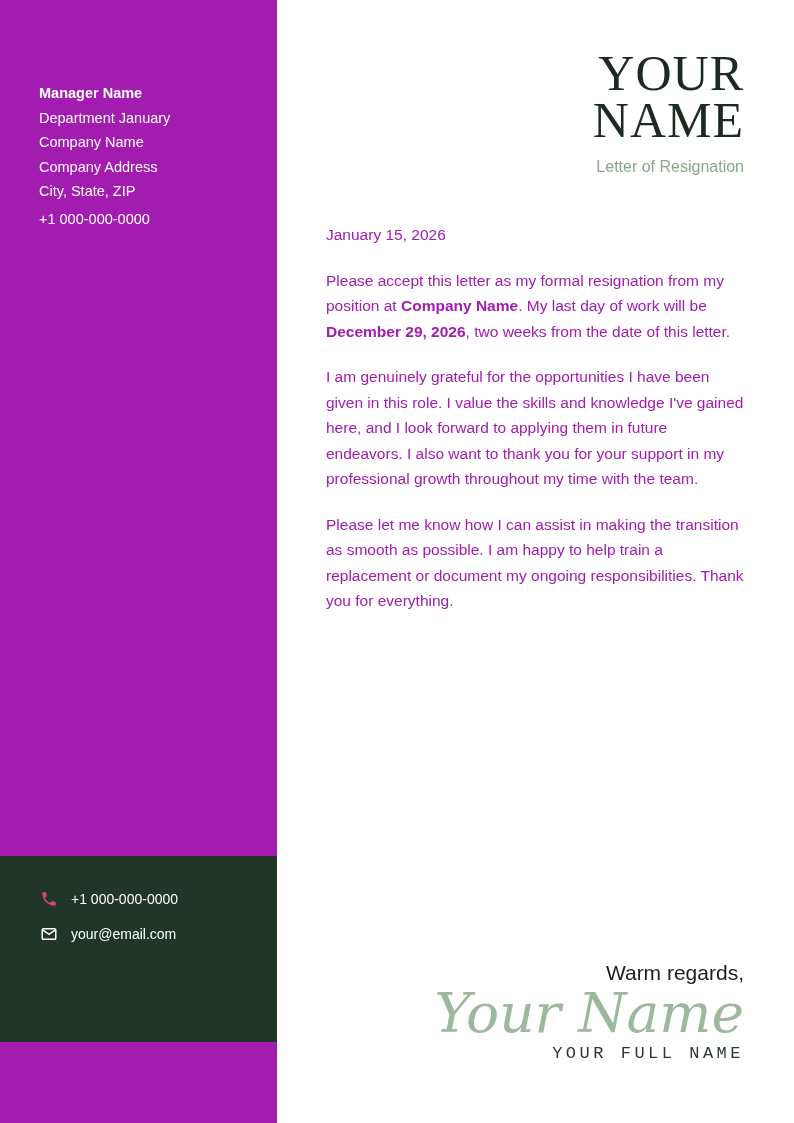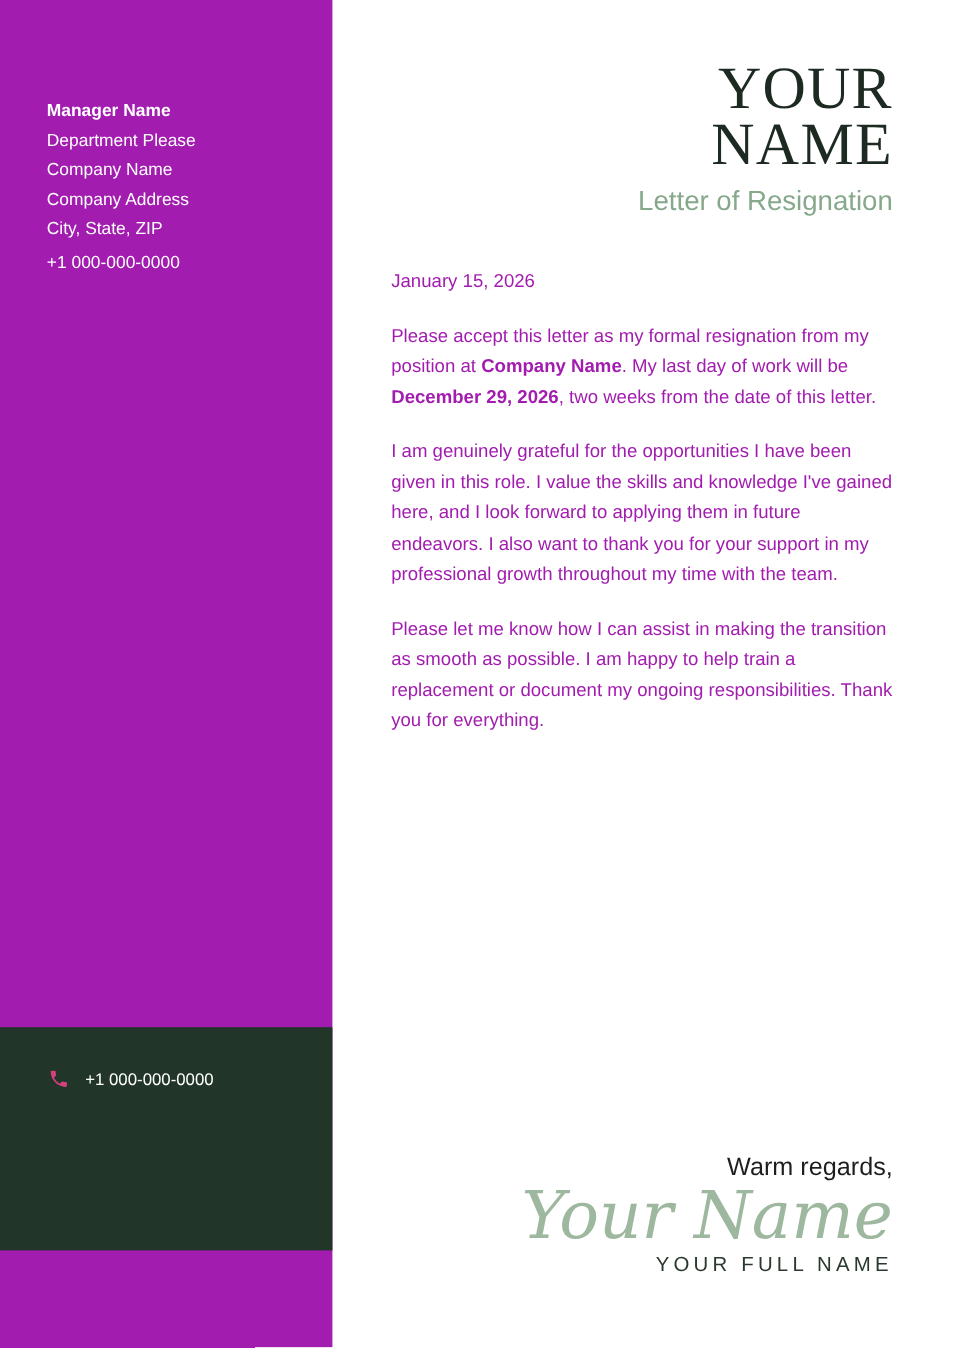--- a/index.html
+++ b/index.html
@@ -52,21 +52,21 @@
   .name {
     font-family: "Liberation Serif", serif;
     font-weight: 400;
     color: #1D2A22;
     font-size: 50px;
     line-height: 47px;
     padding-top: 50px;
     letter-spacing: 1px;
   }
   .subtitle {
-    font-size: 23px;
+    font-size: 16px;
     font-weight: 500;
     color: #86A88B;
     line-height: 30px;
     margin-top: 8px;
   }
 
   
   .letter {
     position: absolute;
     left: 326px; top: 222px;
@@ -89,55 +89,64 @@
   .script-name {
     font-family: "DejaVu Serif", serif;
     font-style: italic;
     font-weight: 400;
     font-size: 55px;
     color: #9DB89F;
     line-height: 52px;
     margin-top: 2px;
   }
   .full-name {
-    font-family: Liberation Sans, sans-serif;
+    font-family: Liberation Mono, monospace;
     font-size: 17px;
     letter-spacing: 3.5px;
     color: #2A382E;
     margin-top: 5px;
   }
 </style>
 </head>
 <body>
 
 <div class="page">
 
   <aside class="sidebar">
     <div class="recipient">
       <div class="r-name">Manager Name</div>
-      <div>Department Please</div>
+      <div>Department January</div>
       <div>Company Name</div>
       <div>Company Address</div>
       <div>City, State, ZIP</div>
       <div class="r-phone">+1 000-000-0000</div>
     </div>
 
     <div class="contact-panel">
 
       <div class="contact-row">
         <span class="ci">
           <svg viewBox="0 0 24 24">
               <path d="M6.62 10.79c1.44 2.83 3.76 5.14 6.59 6.59l2.2-2.2c.27-.27.67-.36 1.02-.24 1.12.37 2.33.57 3.57.57.55 0 1 .45 1 1V20c0 .55-.45 1-1 1-9.39 0-17-7.61-17-17 0-.55.45-1 1-1h3.5c.55 0 1 .45 1 1 0 1.25.2 2.45.57 3.57.11.35.03.74-.25 1.02l-2.2 2.2z" fill="#D6417C"></path>
             </svg>
         </span>
         <span class="contact-label">+1 000-000-0000</span>
       </div>
 
 
 
+      <div class="contact-row">
+        <span class="ci">
+          <svg viewBox="0 0 24 24">
+            <rect x="3" y="5" width="18" height="14" rx="1.5" fill="none" stroke-width="2" stroke="#FFFFFF"></rect>
+            <path d="M3.5 6.5 12 12.5 20.5 6.5" fill="none" stroke-width="2" stroke="#FFFFFF"></path>
+          </svg>
+        </span>
+        <span class="contact-label">your@email.com</span>
+      </div>
 
     </div>
   </aside>
 
   <header class="header">
     <div class="name">
       <div>YOUR</div>
       <div>NAME</div>
     </div>
     <div class="subtitle">Letter of Resignation</div>

